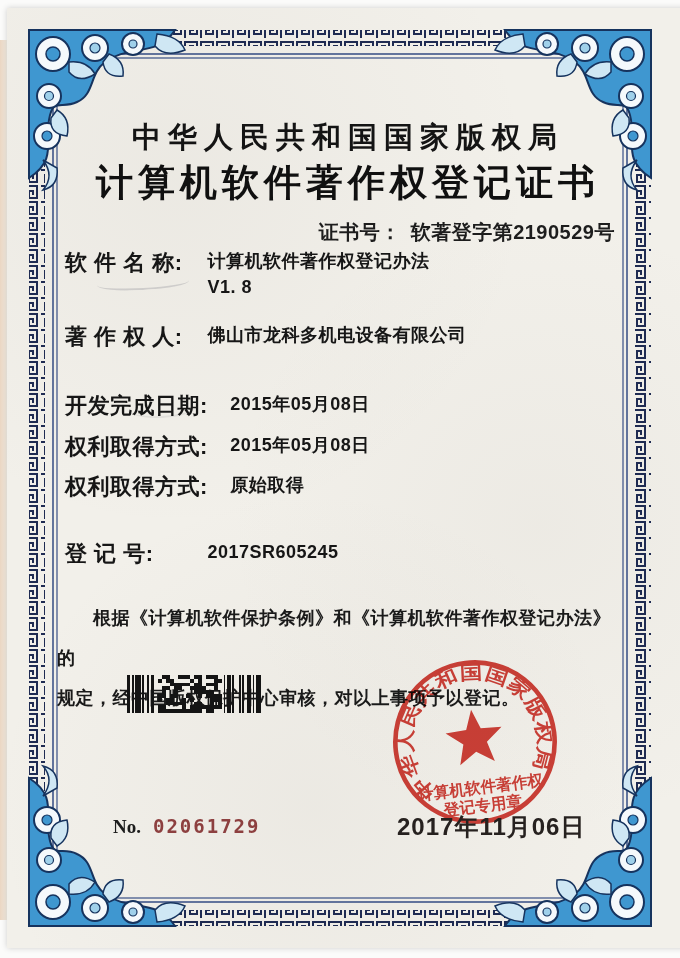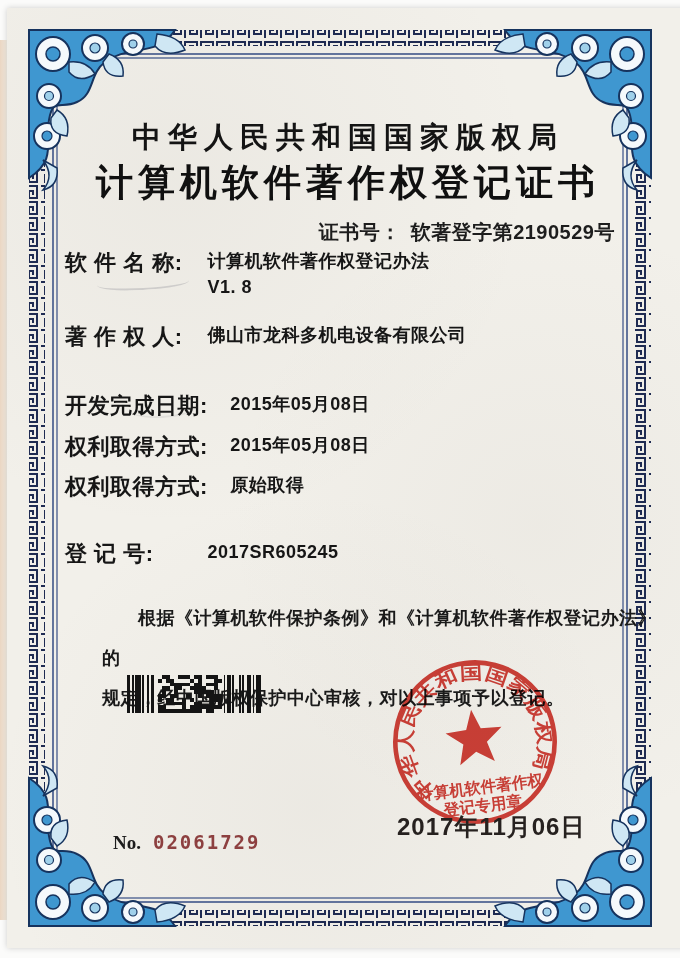--- a/index.html
+++ b/index.html
@@ -48,21 +48,21 @@
   }
   .fvalue{
     display:inline-block;vertical-align:top;margin-left:18px;
     font-weight:700;font-size:18px;color:#161616;line-height:26px;letter-spacing:.5px;
   }
   .r0{top:240px}.r1{top:314px}.r2{top:383px}.r3{top:424px}
   .r4{top:464px}.r5{top:504px}.r6{top:531px}
 
   .statement{
     position:absolute;left:50px;top:590px;width:570px;
-    font-weight:700;font-size:18px;color:#1a1a1a;line-height:40px;letter-spacing:.5px;margin-left:45px;
+    font-weight:700;font-size:18px;color:#1a1a1a;line-height:40px;letter-spacing:.5px;
   }
   .statement .ln1{text-indent:2em;}
 
   .scribble{
     position:absolute;border:none;border-bottom:2px solid rgba(125,125,135,.28);
     border-radius:60%;transform:rotate(-3deg);
   }
   .sc1{left:90px;top:268px;width:92px;height:12px;}
   .sc2{left:120px;top:388px;width:70px;height:20px;opacity:.5;}
 
@@ -79,21 +79,21 @@
 
   .seal{
     position:absolute;left:380px;top:646px;width:176px;height:176px;
     transform:rotate(-7deg);mix-blend-mode:multiply;opacity:.93;
   }
   .issue-date{
     position:absolute;left:390px;top:803px;
     font-weight:700;font-size:24px;color:#26211f;letter-spacing:1px;white-space:nowrap;
   }
   .serial{
-    position:absolute;left:106px;top:807px;white-space:nowrap;margin-top:16px;
+    position:absolute;left:106px;top:807px;white-space:nowrap;
   }
   .serial .no-label{
     font-family:"Liberation Serif", serif;font-weight:700;font-size:19px;color:#1c1c1c;
     margin-right:12px;
   }
   .serial .no-digits{
     font-family:"DejaVu Sans Mono", monospace;font-weight:600;font-size:19px;
     color:#8d4040;letter-spacing:2px;
   }
 </style>

